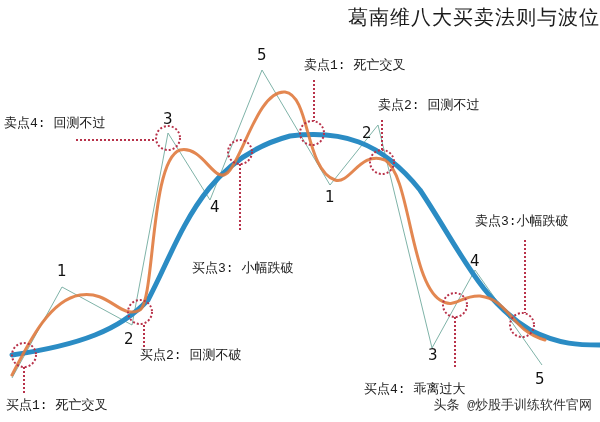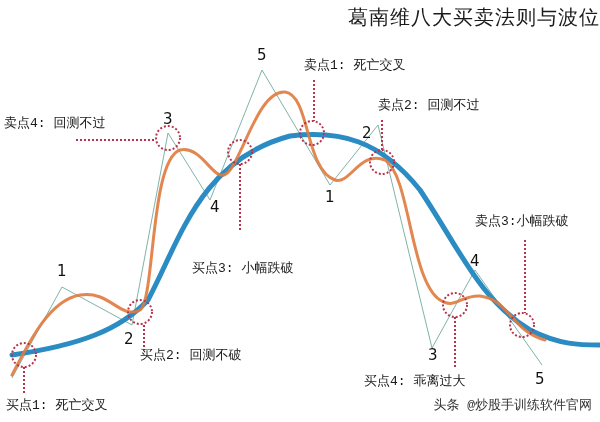--- a/index.html
+++ b/index.html
@@ -53,19 +53,19 @@
 <div class="num" style="left:257px;top:46px;">5</div>
 <div class="num" style="left:325px;top:188px;">1</div>
 <div class="num" style="left:362px;top:124px;">2</div>
 <div class="num" style="left:428px;top:346px;">3</div>
 <div class="num" style="left:470px;top:252px;">4</div>
 <div class="num" style="left:535px;top:370px;">5</div>
 
 <div class="lbl" style="left:6px;top:396px;">买点1: 死亡交叉</div>
 <div class="lbl" style="left:140px;top:346px;">买点2: 回测不破</div>
 <div class="lbl" style="left:192px;top:240px;margin-top:19px;">买点3: 小幅跌破</div>
-<div class="lbl" style="left:364px;top:372px;">买点4: 乖离过大</div>
+<div class="lbl" style="left:364px;top:380px;">买点4: 乖离过大</div>
 <div class="lbl" style="left:304px;top:56px;">卖点1: 死亡交叉</div>
 <div class="lbl" style="left:378px;top:96px;">卖点2: 回测不过</div>
 <div class="lbl" style="left:475px;top:212px;">卖点3:小幅跌破</div>
 <div class="lbl" style="left:4px;top:114px;">卖点4: 回测不过</div>
 
 <div class="wm">头条 @炒股手训练软件官网</div>
 
 </body></html>

